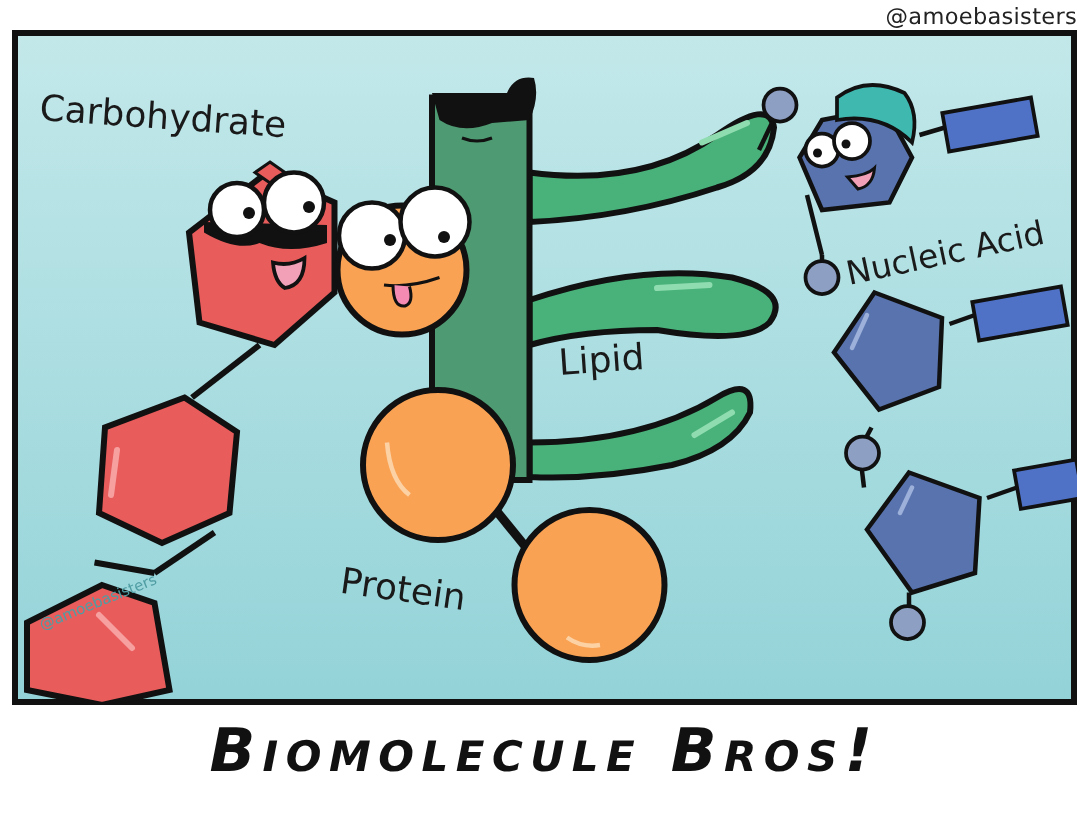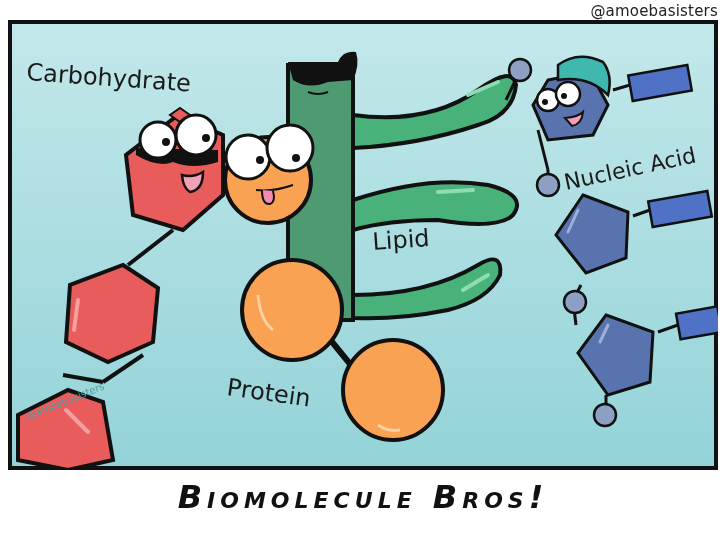--- a/index.html
+++ b/index.html
@@ -1,20 +1,20 @@
 <!DOCTYPE html>
 <html><head>
 <meta charset="utf-8">
 <style>
   html, body { margin: 0; padding: 0; background: #ffffff; }
   body { width: 726px; height: 545px; position: relative; overflow: hidden; font-family: "DejaVu Sans", sans-serif; }
   .watermark-top { position: absolute; right: 8px; top: 2px; font-size: 15px; color: #222; font-family: "DejaVu Sans", sans-serif; letter-spacing: 0.2px; }
   .panel { position: absolute; left: 8px; top: 20px; width: 710px; height: 450px; }
   .panel svg { display: block; }
-  .title { position: absolute; left: 0; top: 478px; width: 726px; text-align: center; font-family: "DejaVu Sans", sans-serif; font-weight: bold; font-style: italic; font-size: 32px; letter-spacing: 5px; color: #111; font-variant: small-caps; }
+  .title { position: absolute; left: 0; top: 478px; width: 726px; text-align: center; font-family: "DejaVu Sans", sans-serif; font-weight: bold; font-style: italic; font-size: 40px; letter-spacing: 5px; color: #111; font-variant: small-caps; }
   .lbl { font-family: "DejaVu Sans", sans-serif; fill: #1a1a1a; }
 </style>
 </head>
 <body>
 
 <div class="watermark-top">@amoebasisters</div>
 
 <div class="panel">
 <svg width="710" height="450" viewBox="0 0 710 450" xmlns="http://www.w3.org/2000/svg">
   <defs>

